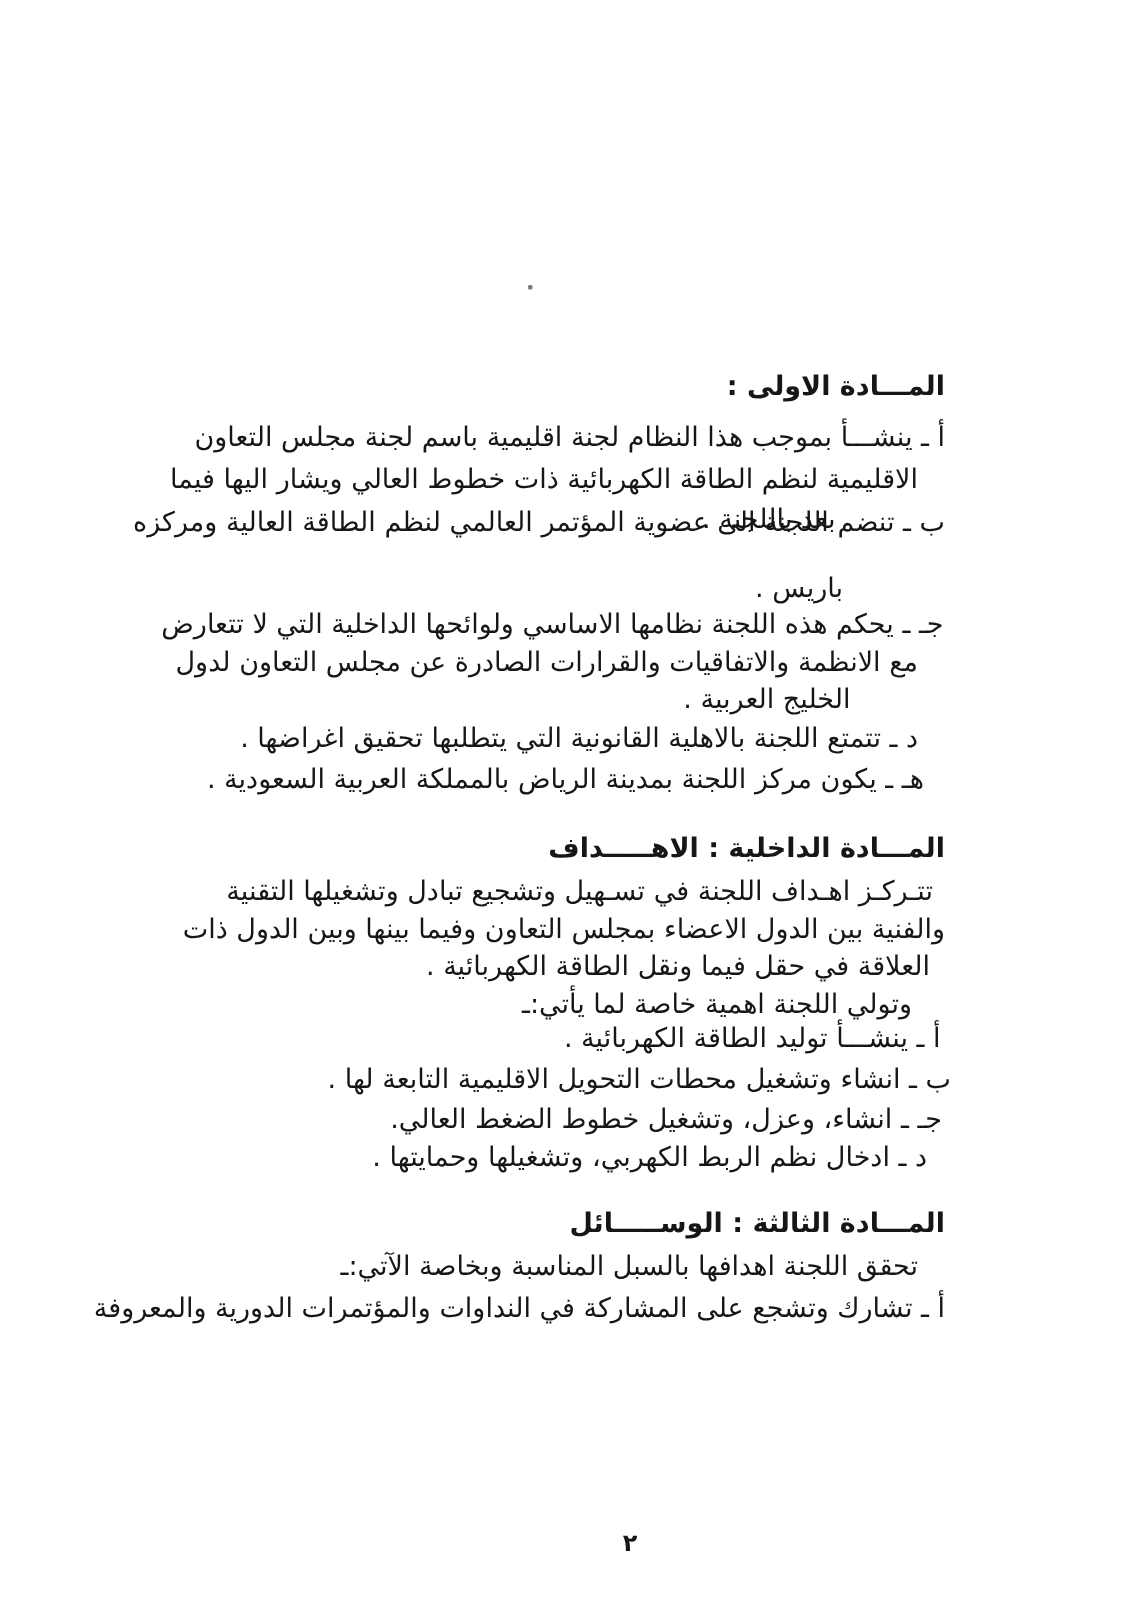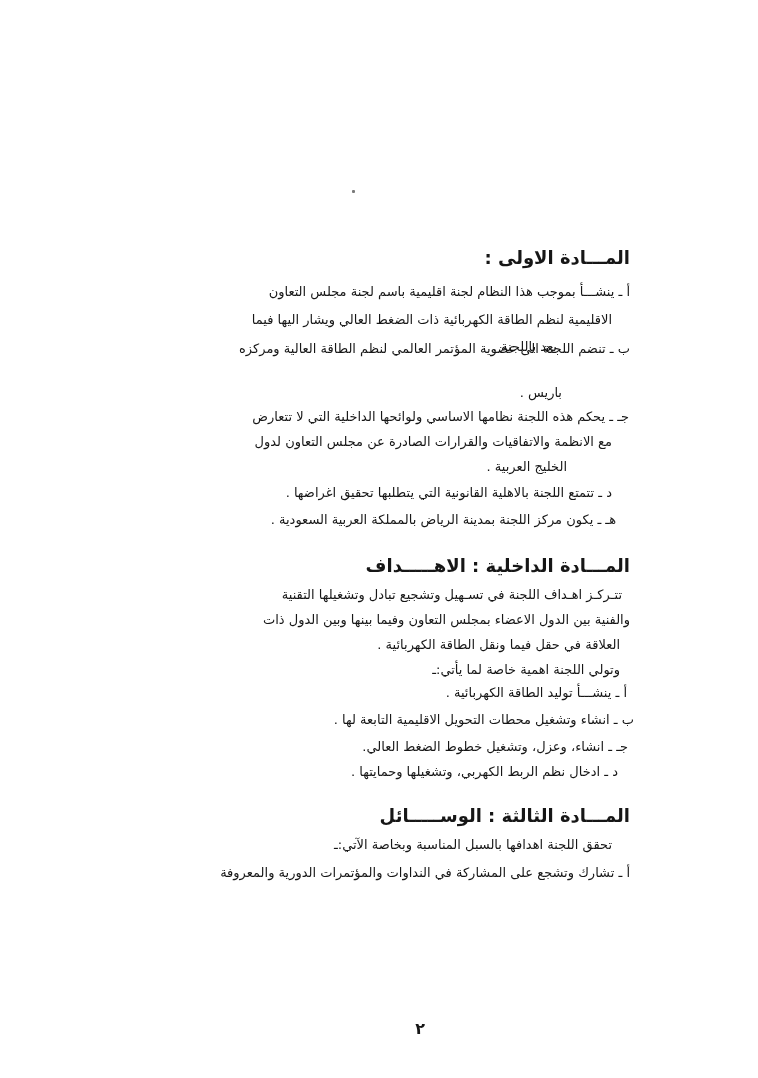--- a/index.html
+++ b/index.html
@@ -12,21 +12,21 @@
     width: 758px;
     height: 1078px;
     background: #ffffff;
     font-family: "DejaVu Sans", sans-serif;
     direction: rtl;
     color: #161616;
     overflow: hidden;
   }
   .line {
     position: absolute;
-    font-size: 13px;
+    font-size: 18px;
     line-height: 26px;
     white-space: nowrap;
     text-align: right;
   }
   .heading {
     font-weight: bold;
     font-size: 18px;
   }
   .pagenum {
     position: absolute;
@@ -48,37 +48,37 @@
 </head>
 <body>
 
 <div class="page">
 
   <span class="speck"></span>
 
   <div>
     <div class="line heading" style="top:245px; right:128px">المـــادة الاولى :</div>
     <div class="line" style="top:279px; right:128px">أ ـ ينشـــأ بموجب هذا النظام لجنة اقليمية باسم لجنة مجلس التعاون</div>
-    <div class="line" style="top:307px; right:146px">الاقليمية لنظم الطاقة الكهربائية ذات الضغط العالي ويشار اليها فيما</div>
+    <div class="line" style="top:307px; right:146px">الاقليمية لنظم الطاقة الكهربائية ذات خطوط العالي ويشار اليها فيما</div>
     <div class="line" style="top:334px; right:201px">بعد باللجنة .</div>
     <div class="line" style="top:336px; right:128px">ب ـ تنضم اللجنة الى عضوية المؤتمر العالمي لنظم الطاقة العالية ومركزه</div>
     <div class="line" style="top:380px; right:196px">باريس .</div>
     <div class="line" style="top:404px; right:129px">جـ ـ يحكم هذه اللجنة نظامها الاساسي ولوائحها الداخلية التي لا تتعارض</div>
     <div class="line" style="top:429px; right:146px">مع الانظمة والاتفاقيات والقرارات الصادرة عن مجلس التعاون لدول</div>
     <div class="line" style="top:454px; right:191px">الخليج العربية .</div>
     <div class="line" style="top:480px; right:146px">د ـ تتمتع اللجنة بالاهلية القانونية التي يتطلبها تحقيق اغراضها .</div>
     <div class="line" style="top:507px; right:142px">هـ ـ يكون مركز اللجنة بمدينة الرياض بالمملكة العربية السعودية .</div>
   </div>
 
   <div>
     <div class="line heading" style="top:553px; right:128px">المـــادة الداخلية : الاهـــــداف</div>
     <div class="line" style="top:582px; right:136px">تتـركـز اهـداف اللجنة في تسـهيل وتشجيع تبادل وتشغيلها التقنية</div>
     <div class="line" style="top:607px; right:128px">والفنية بين الدول الاعضاء بمجلس التعاون وفيما بينها وبين الدول ذات</div>
     <div class="line" style="top:632px; right:138px">العلاقة في حقل فيما ونقل الطاقة الكهربائية .</div>
-    <div class="line" style="top:657px; right:138px">وتولي اللجنة اهمية خاصة لما يأتي:ـ</div>
+    <div class="line" style="top:657px; right:150px">وتولي اللجنة اهمية خاصة لما يأتي:ـ</div>
     <div class="line" style="top:680px; right:131px">أ ـ ينشـــأ توليد الطاقة الكهربائية .</div>
     <div class="line" style="top:707px; right:124px">ب ـ انشاء وتشغيل محطات التحويل الاقليمية التابعة لها .</div>
     <div class="line" style="top:734px; right:130px">جـ ـ انشاء، وعزل، وتشغيل خطوط الضغط العالي.</div>
     <div class="line" style="top:759px; right:140px">د ـ ادخال نظم الربط الكهربي، وتشغيلها وحمايتها .</div>
   </div>
 
   <div>
     <div class="line heading" style="top:803px; right:128px">المـــادة الثالثة : الوســـــائل</div>
     <div class="line" style="top:832px; right:146px">تحقق اللجنة اهدافها بالسبل المناسبة وبخاصة الآتي:ـ</div>
     <div class="line" style="top:860px; right:128px">أ ـ تشارك وتشجع على المشاركة في النداوات والمؤتمرات الدورية والمعروفة</div>

